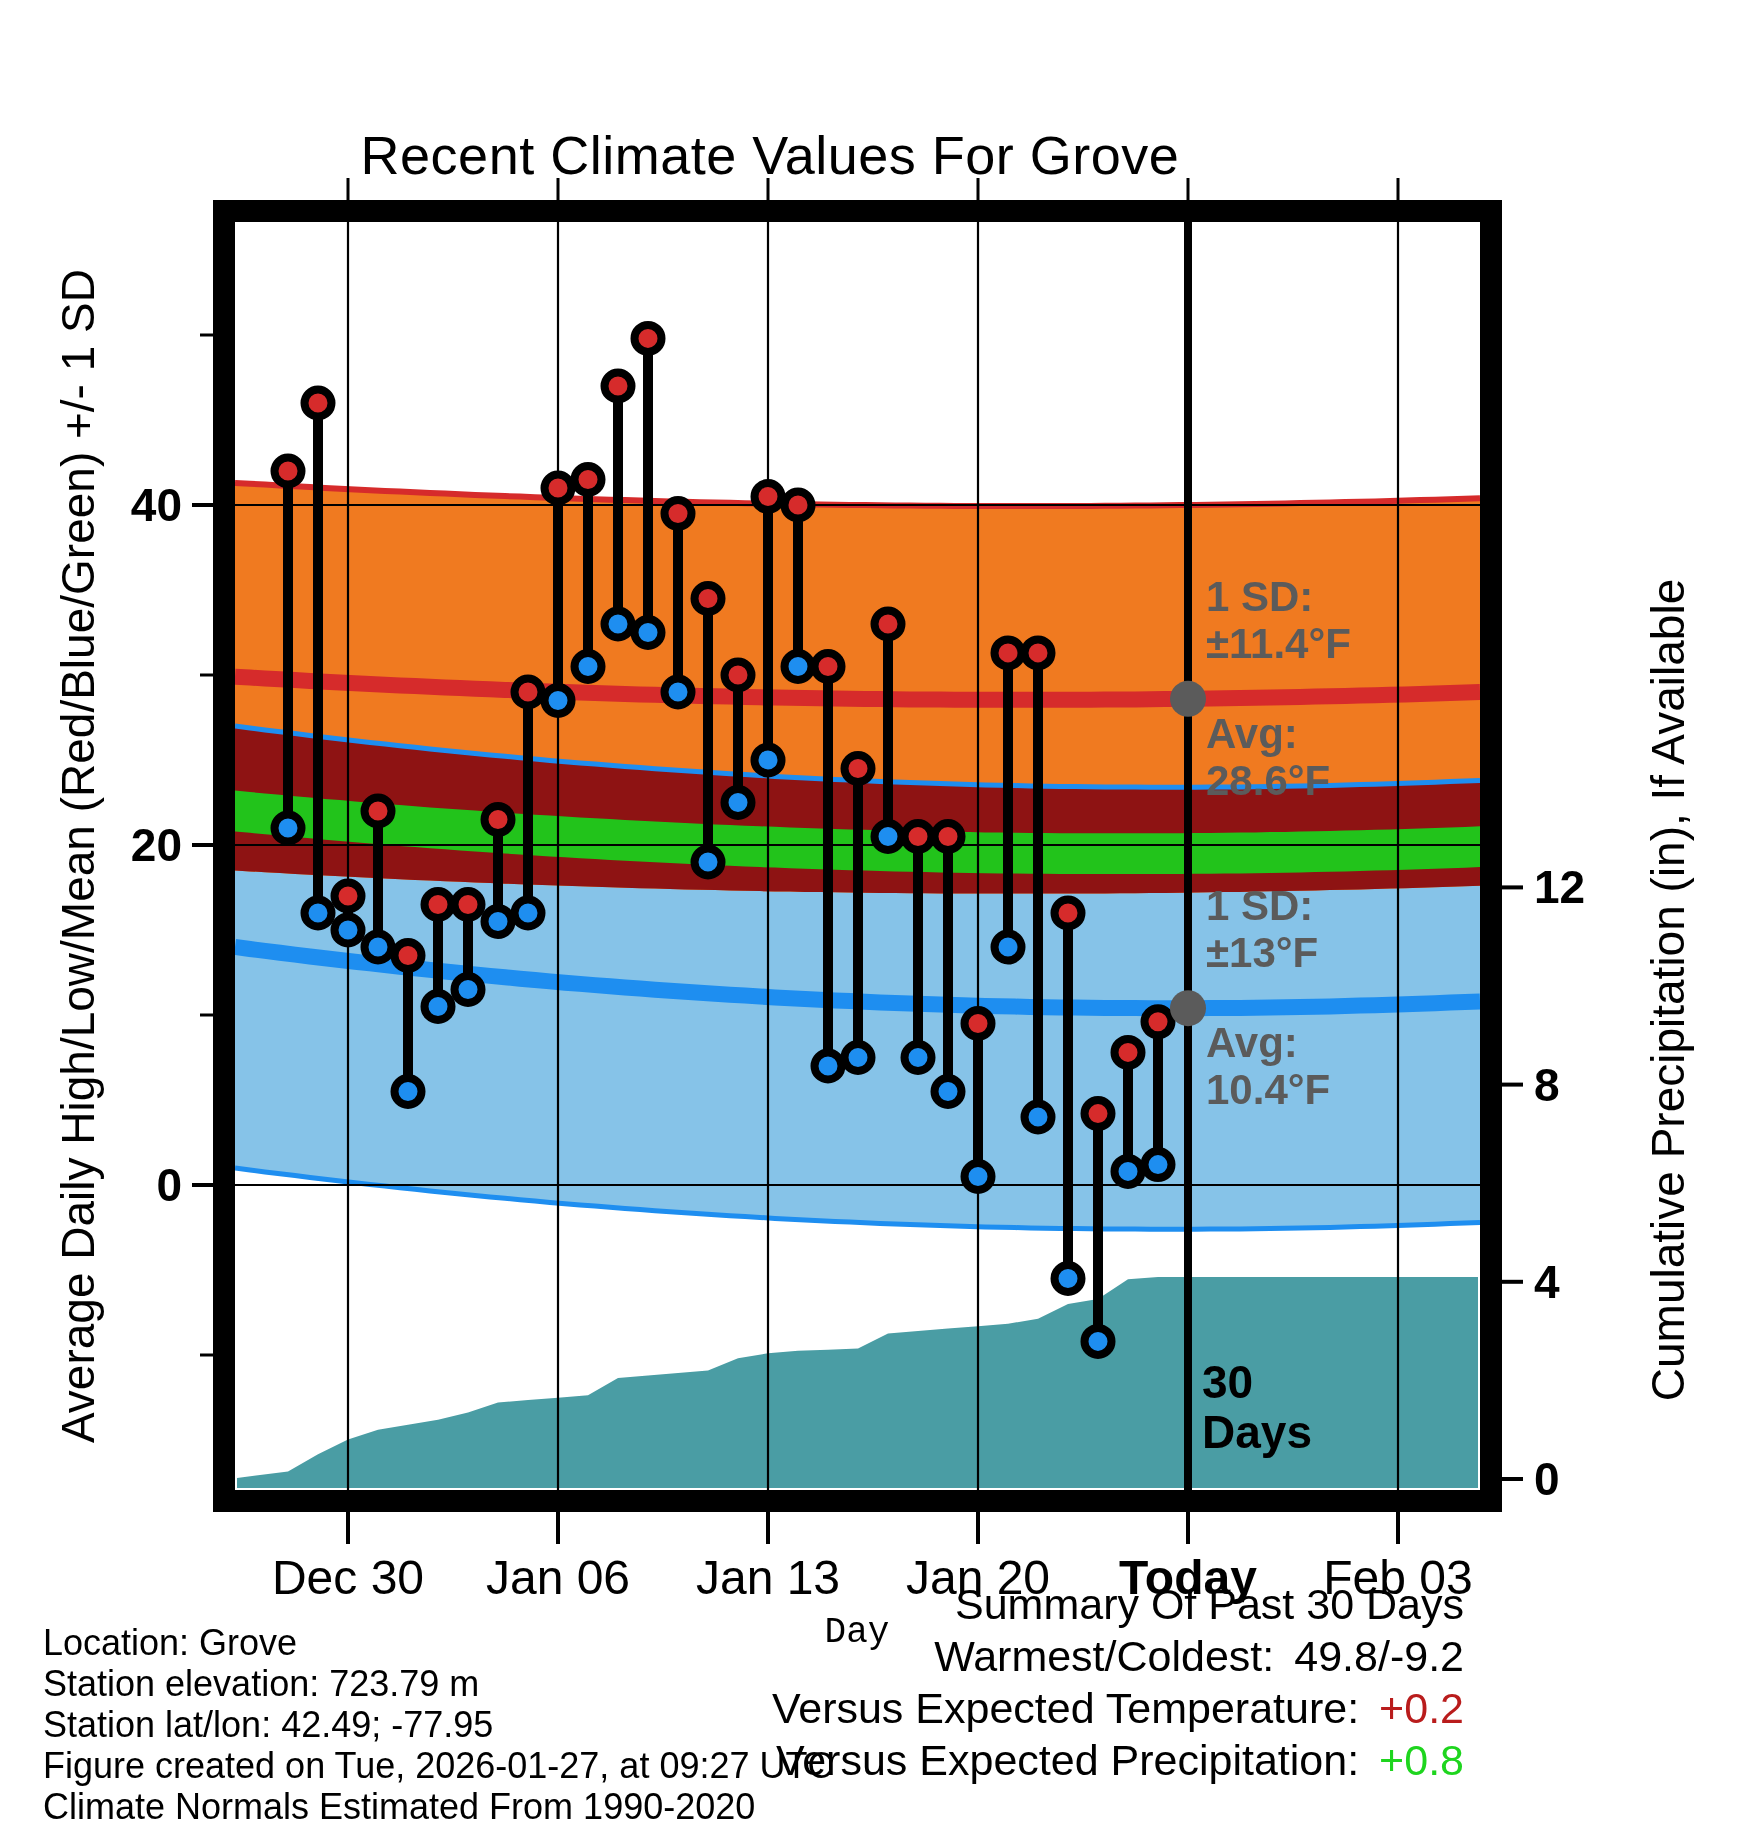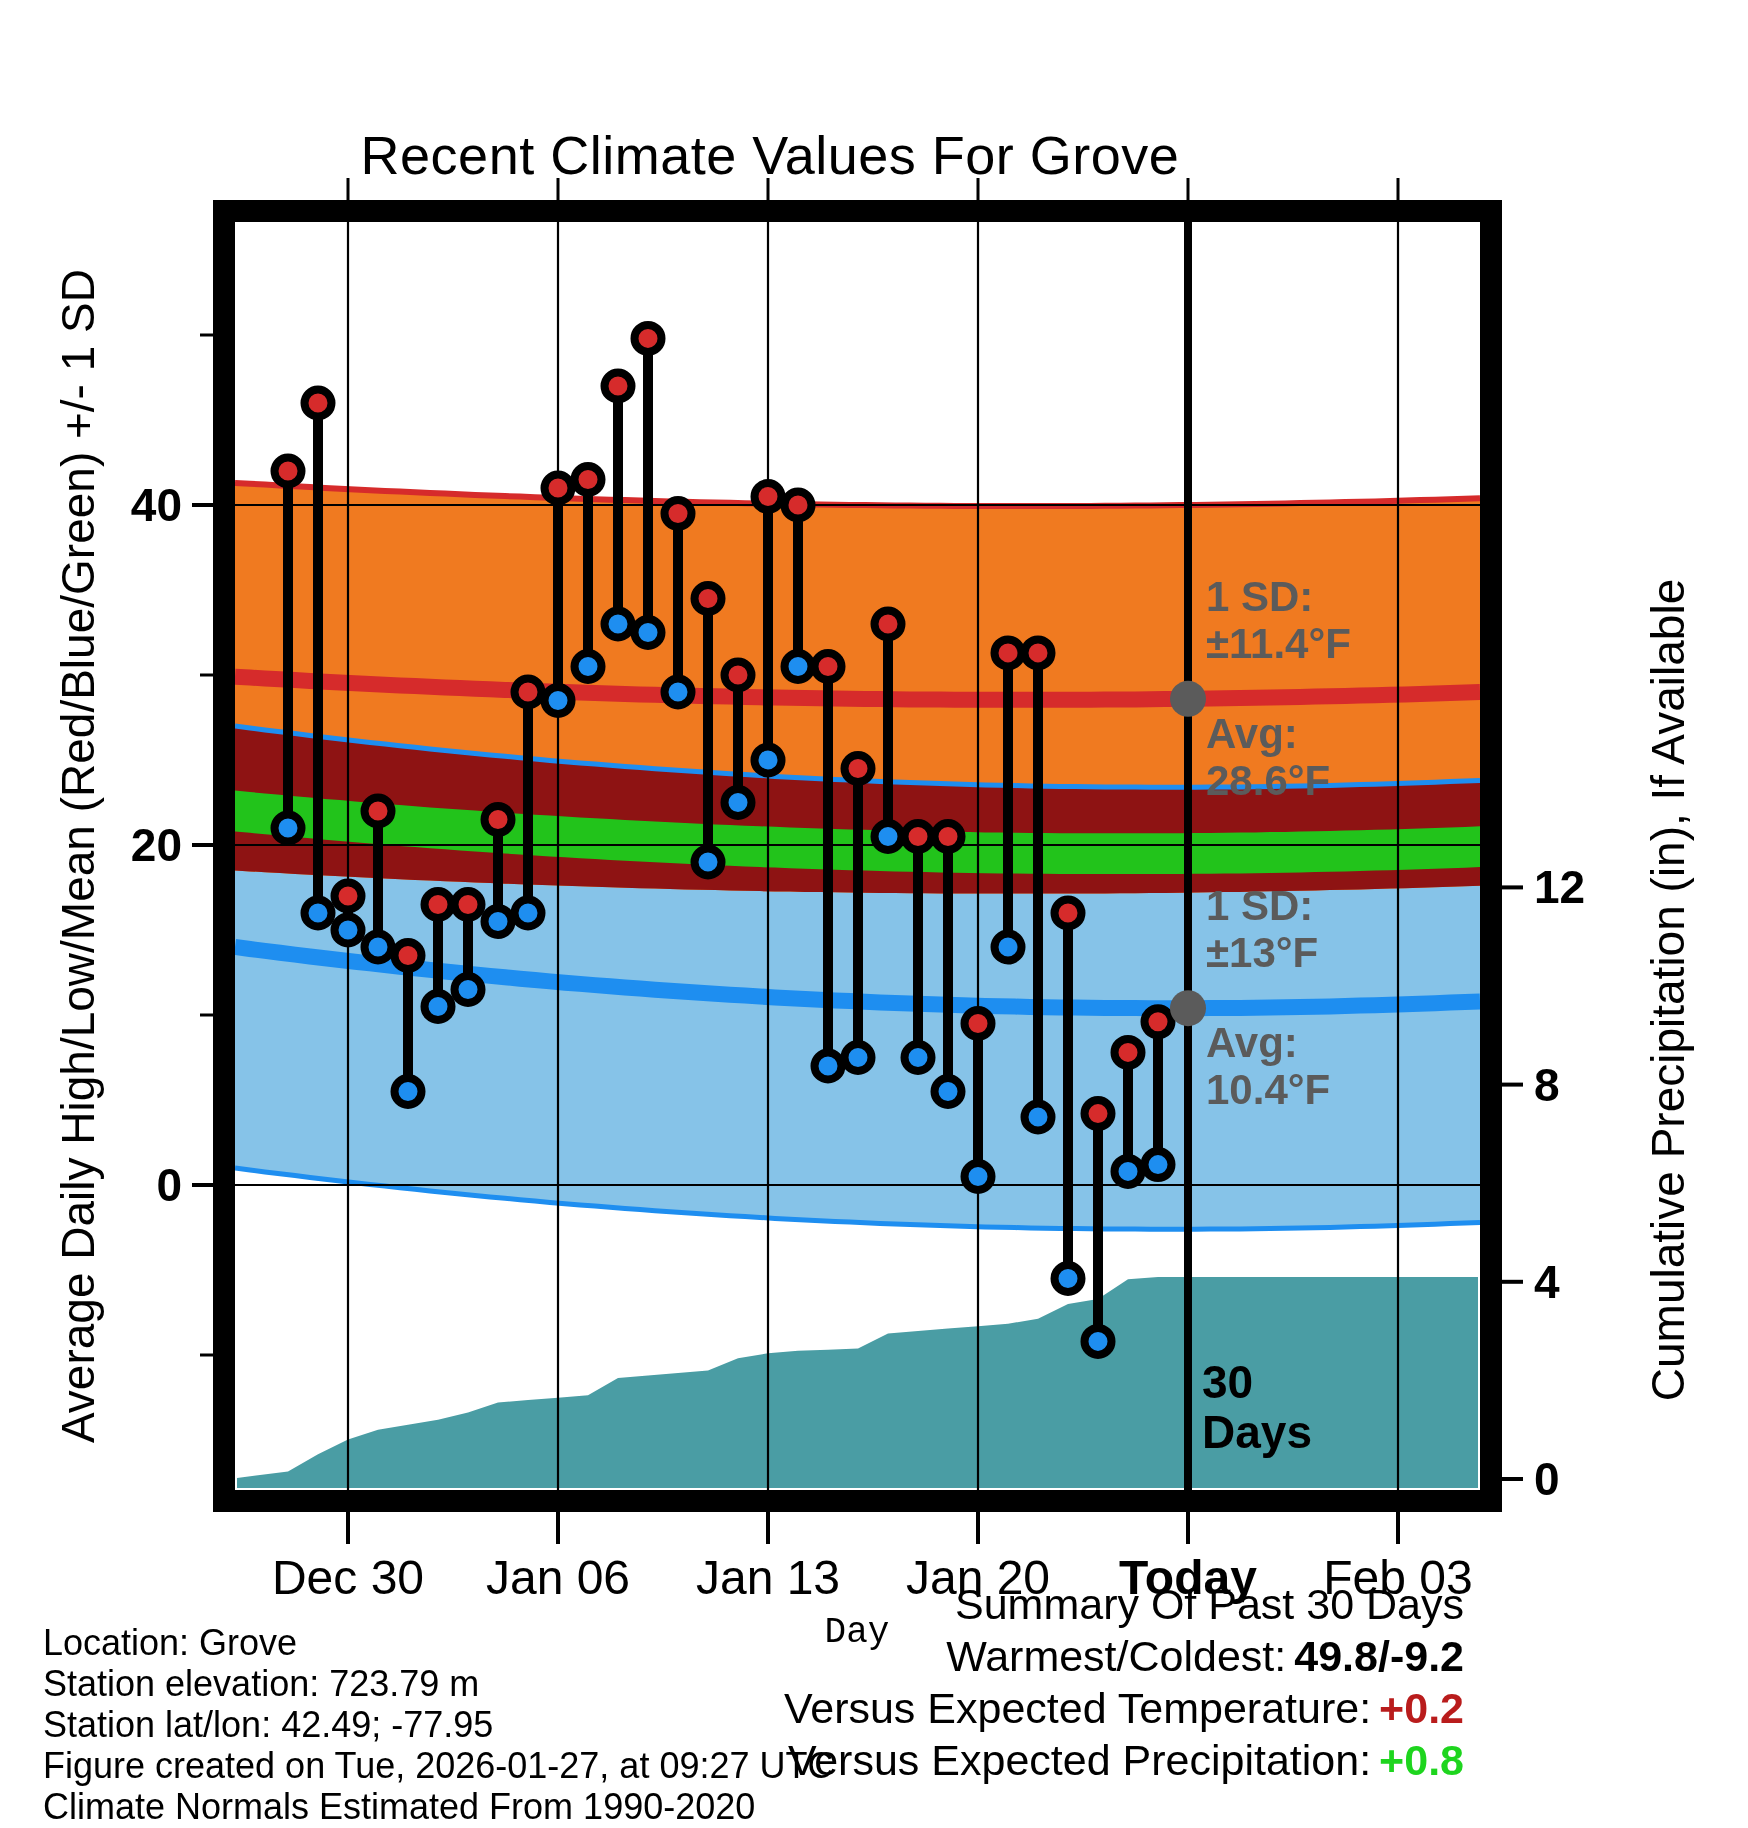--- a/index.html
+++ b/index.html
@@ -7,21 +7,21 @@
        font-family:"Liberation Sans","DejaVu Sans",sans-serif;color:#000;}
   #chart{position:absolute;left:0;top:0;}
   .title{position:absolute;left:70px;top:124px;width:1400px;text-align:center;
          font-size:54px;font-weight:500;letter-spacing:0.5px;}
   .ylab{position:absolute;white-space:nowrap;font-size:46px;}
   .ylab.left{left:78px;top:856px;transform:translate(-50%,-50%) rotate(-90deg);}
   .ylab.right{left:1668px;top:990px;transform:translate(-50%,-50%) rotate(-90deg);}
   .xlab{position:absolute;left:157px;top:1612px;width:1400px;text-align:center;font-size:36px;font-family:Liberation Mono, monospace;}
   .notes{position:absolute;left:35px;top:1622px;font-size:36px;line-height:41px;margin-left:8px;}
   .summary{position:absolute;right:284px;top:1578px;text-align:right;font-size:43px;line-height:52px;}
-  .summary .srow .val{font-weight:bold;margin-left:8px;}
+  .summary .srow .val{font-weight:normal;margin-left:20px;}
   svg text{font-family:"Liberation Sans","DejaVu Sans",sans-serif;}
 </style>
 </head>
 <body>
 
 <svg id="chart" width="1748" height="1828" viewBox="0 0 1748 1828">
     <defs>
       <clipPath id="plotclip">
         <rect x="235" y="222" width="1245" height="1268"></rect>
       </clipPath>

